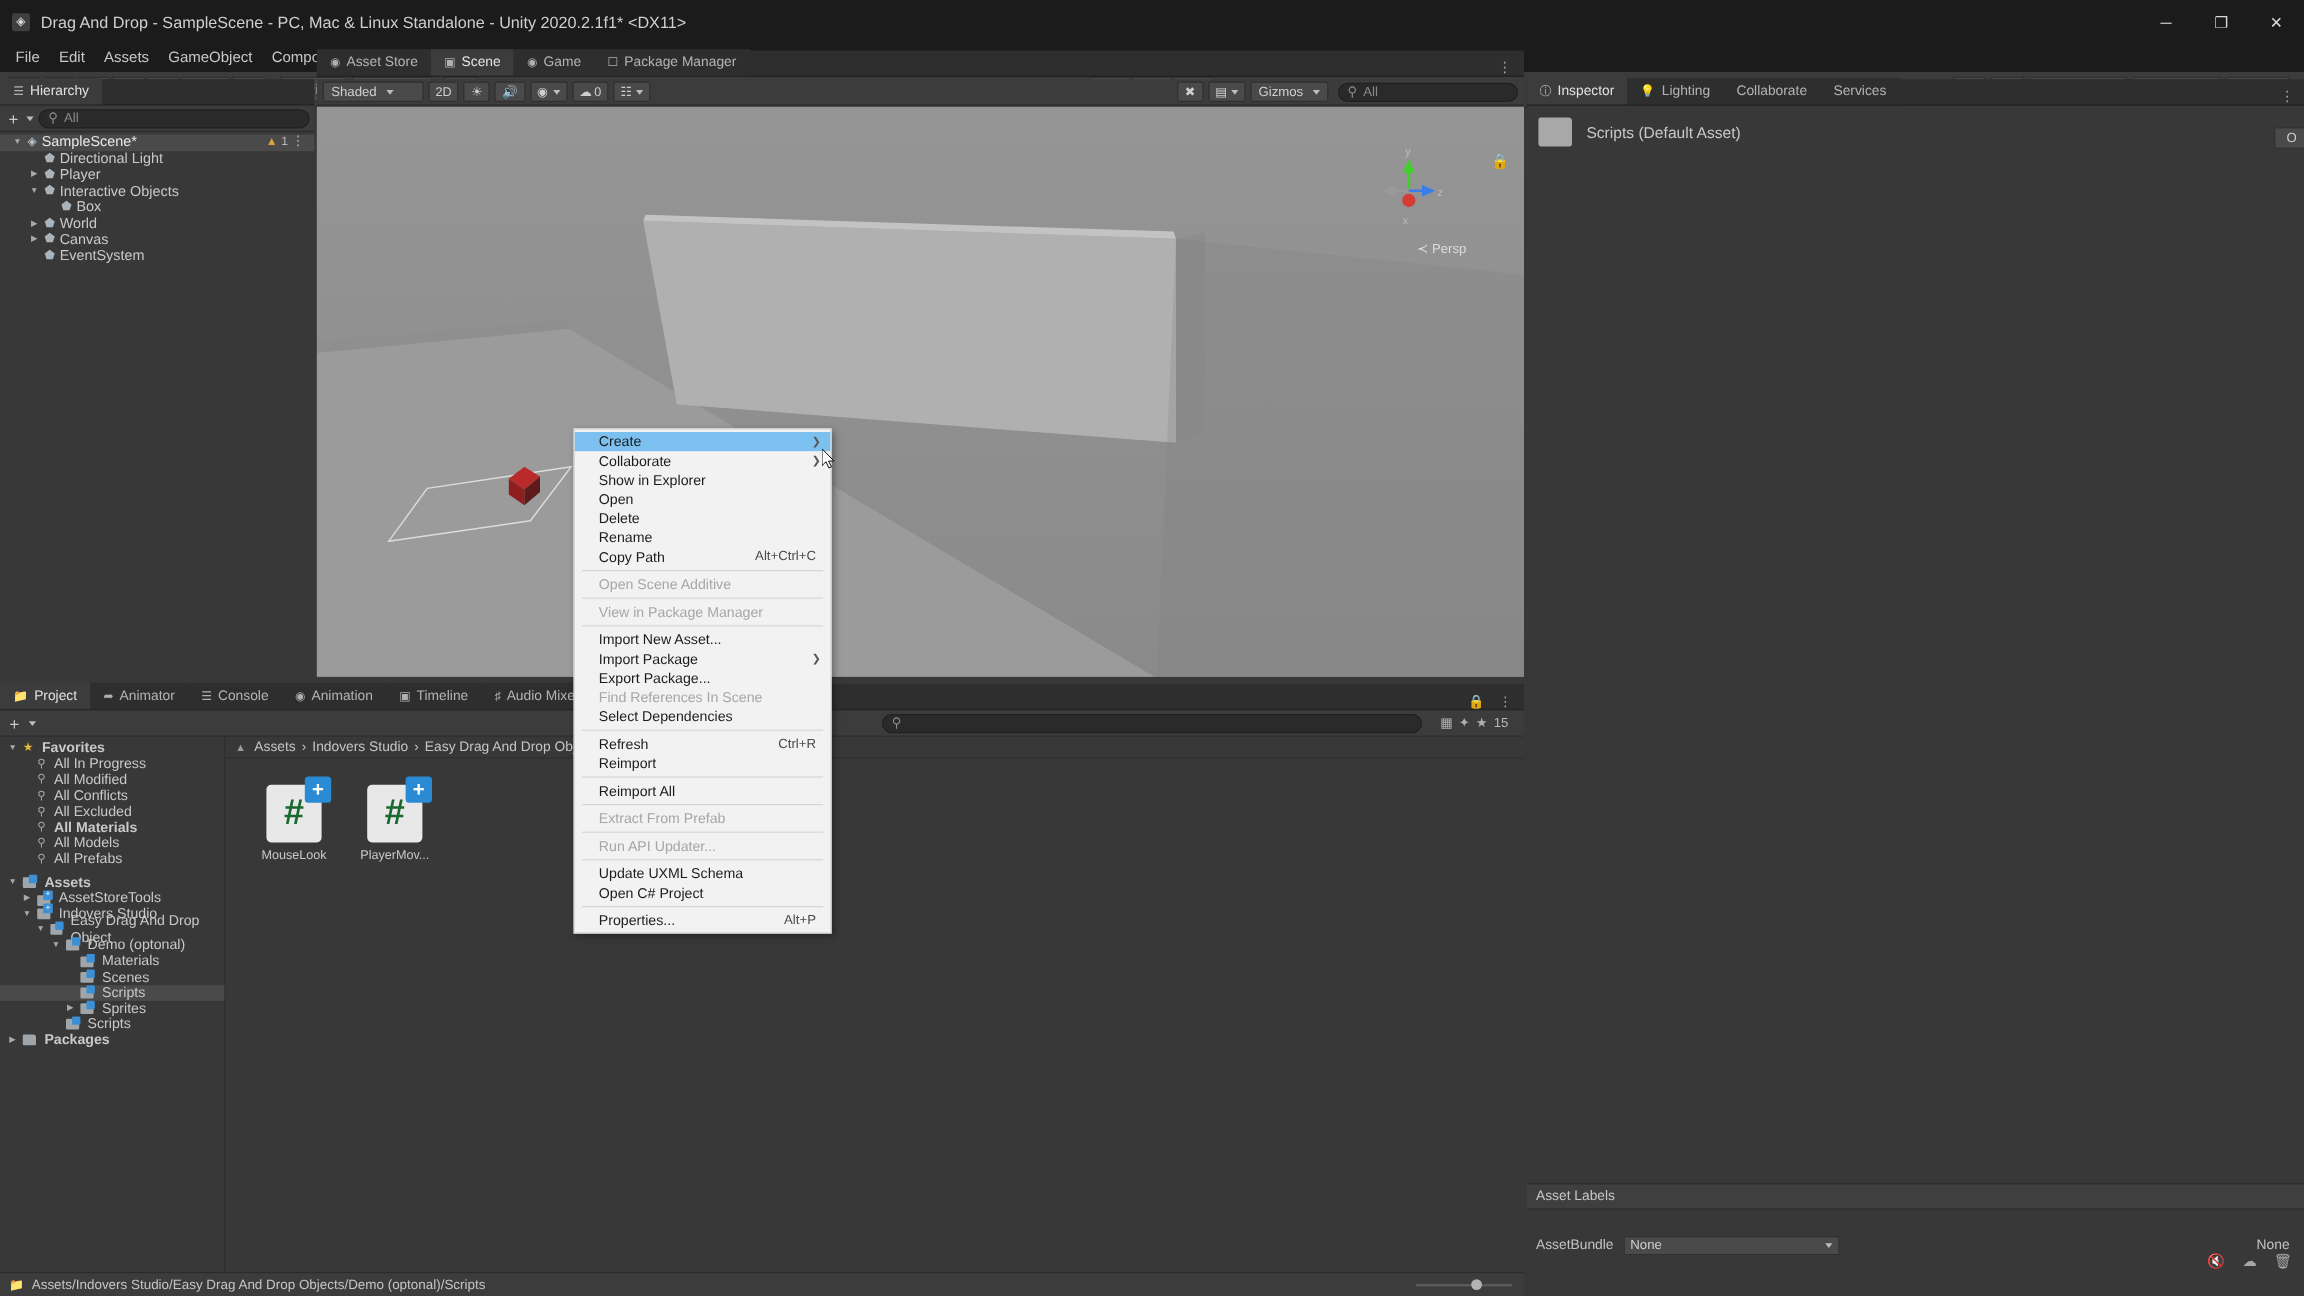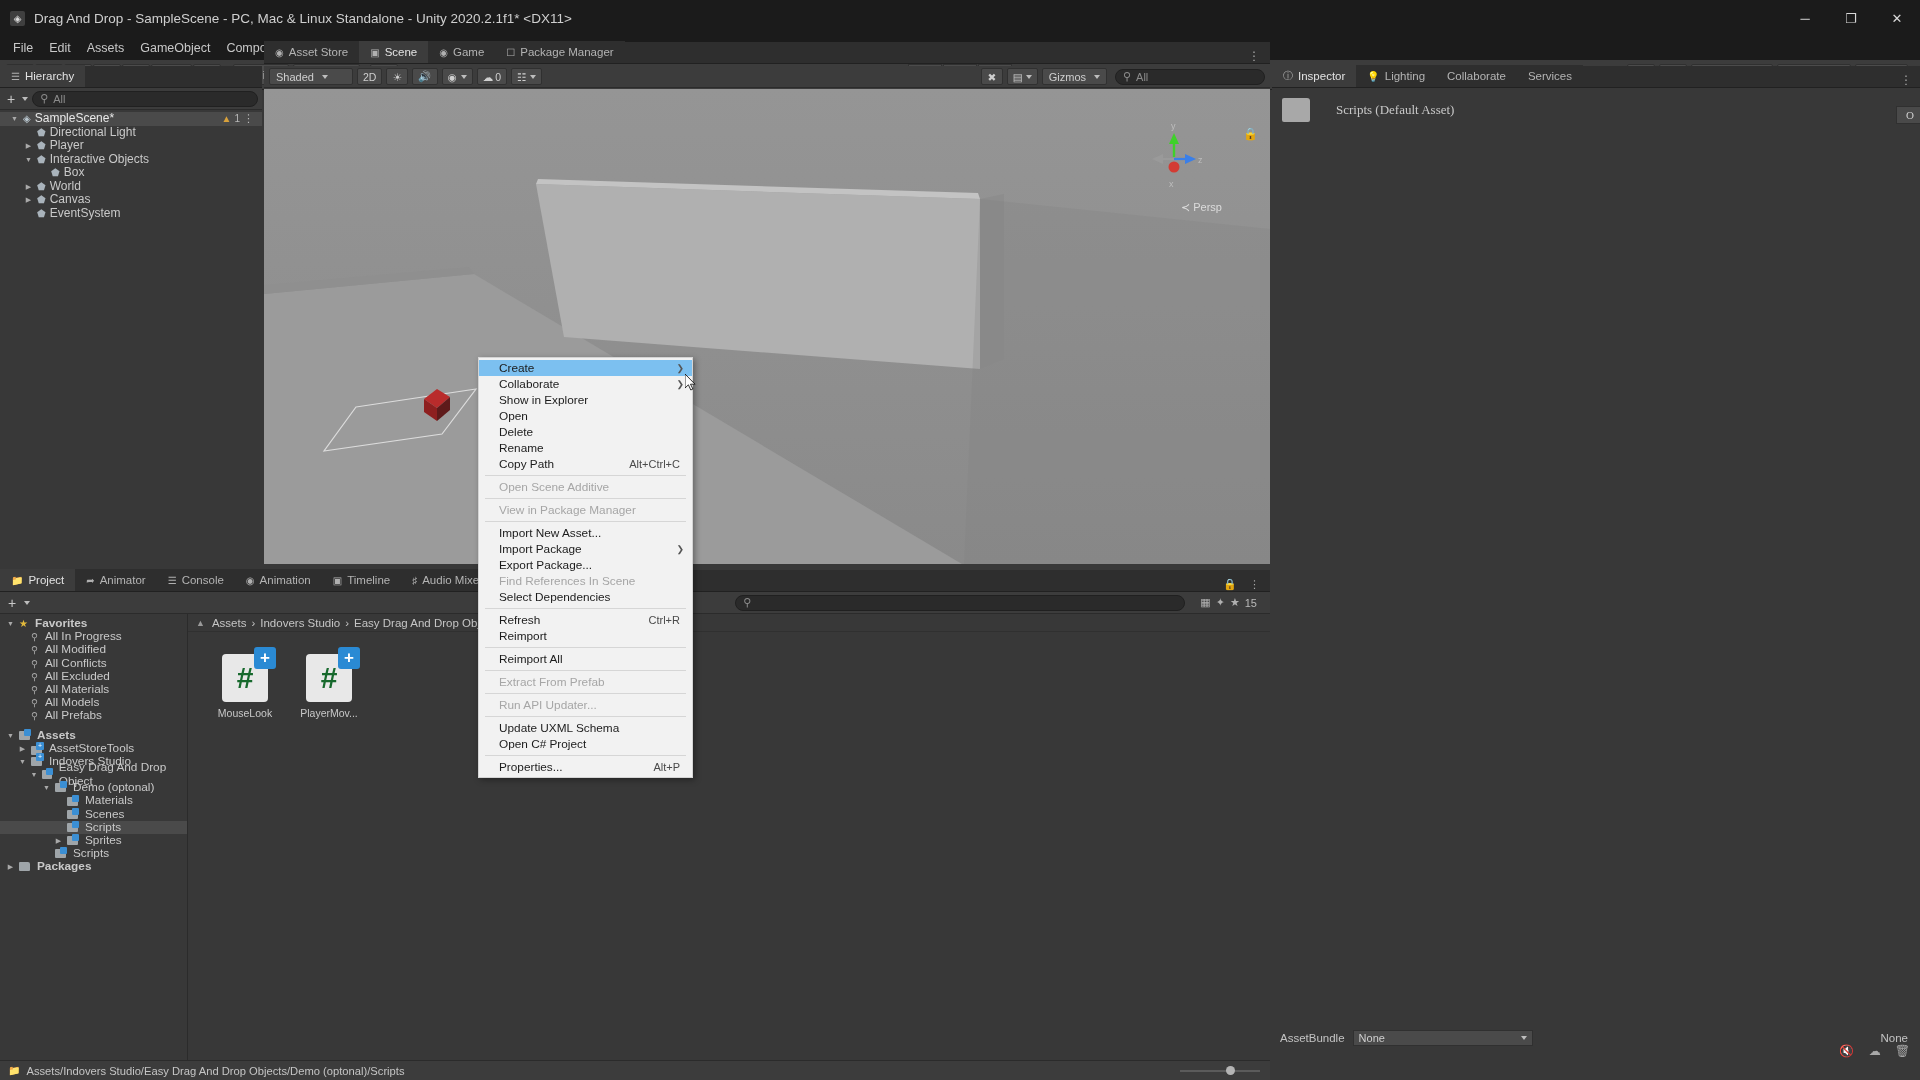--- a/index.html
+++ b/index.html
@@ -145,21 +145,21 @@
   .pr-status { position:absolute; left:0; bottom:0; height:20px; width:1270px;
     background:#3c3c3c; border-top:1px solid #2b2b2b; display:flex; align-items:center;
     padding-left:8px; gap:6px; color:#c5c5c5; font-size:11.2px; }
   .zoom-slider { margin-left:auto; margin-right:10px; width:80px; height:2px;
     background:#5b5b5b; position:relative; }
   .zoom-knob { position:absolute; left:46px; top:-4px; width:9px;height:9px;
     background:#b4b4b4; border-radius:50%; }
 
   
   #inspector { position:absolute; left:1272px; top:66px; width:648px; height:1014px; background:#383838; }
-  .insp-head { display:flex; align-items:center; padding:10px 0 0 10px; gap:26px;font-family:Liberation Serif, serif; }
+  .insp-head { display:flex; align-items:center; padding:10px 0 0 10px; gap:12px; }
   .insp-folder { width:28px;height:24px;background:#a8a8a8;border-radius:2px 3px 2px 2px; }
   .insp-title { color:#c8c8c8; font-size:13px; }
   .open-btn { position:absolute; right:-4px; top:40px; height:18px; background:#4a4a4a;
     border:1px solid #303030; color:#cfcfcf; font-size:11px; padding:0 9px;
     display:flex; align-items:center; }
   .labels-bar { position:absolute; left:0; right:0; top:920px; height:22px;
     background:#3f3f3f; border-top:1px solid #2b2b2b; border-bottom:1px solid #2b2b2b;
     display:flex; align-items:center; padding-left:8px; color:#c7c7c7; font-size:11.5px; }
   .bundle-row { position:absolute; left:0; right:0; top:962px; height:20px;
     display:flex; align-items:center; padding-left:8px; gap:8px;
@@ -482,21 +482,21 @@
             <span style="margin-left: 3px;">All Conflicts</span>
           </div>
           <div class="pr-row" style="padding-left: 18px;">
             <span class="arrow"></span>
             <span class="mag">⚲</span>
             <span style="margin-left: 3px;">All Excluded</span>
           </div>
           <div class="pr-row" style="padding-left: 18px;">
             <span class="arrow"></span>
             <span class="mag">⚲</span>
-            <span style="margin-left: 3px;">All Materials</span>
+            <span style="margin-left: 3px; font-weight: bold;">All Materials</span>
           </div>
           <div class="pr-row" style="padding-left: 18px;">
             <span class="arrow"></span>
             <span class="mag">⚲</span>
             <span style="margin-left: 3px;">All Models</span>
           </div>
           <div class="pr-row" style="padding-left: 18px;">
             <span class="arrow"></span>
             <span class="mag">⚲</span>
             <span style="margin-left: 3px;">All Prefabs</span>
@@ -607,20 +607,23 @@
       <div class="ptab">
         <span>Services</span>
       </div>
       <div style="margin-left:auto;padding-right:8px;color:#a9a9a9;font-size:12px">⋮</div>
     </div>
     <div class="insp-head">
       <div class="insp-folder"></div>
       <div class="insp-title">Scripts (Default Asset)</div>
       <div class="open-btn">O</div>
     </div>
+    <div class="labels-bar">
+      <span>Asset Labels</span>
+    </div>
     <div class="bundle-row">
       <span>AssetBundle</span>
       <div class="bundle-drop">
         <span>None</span>
         <span class="caret"></span>
       </div>
       <span class="bundle-none">None</span>
     </div>
     <div class="insp-icons">
       <span>🔇</span>

